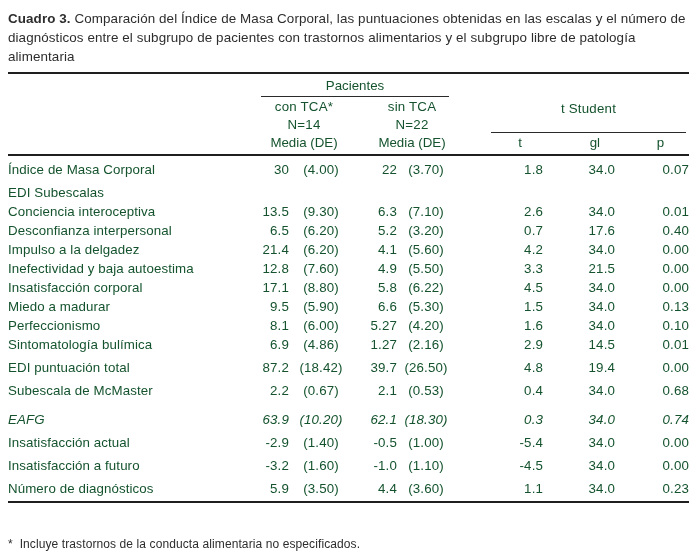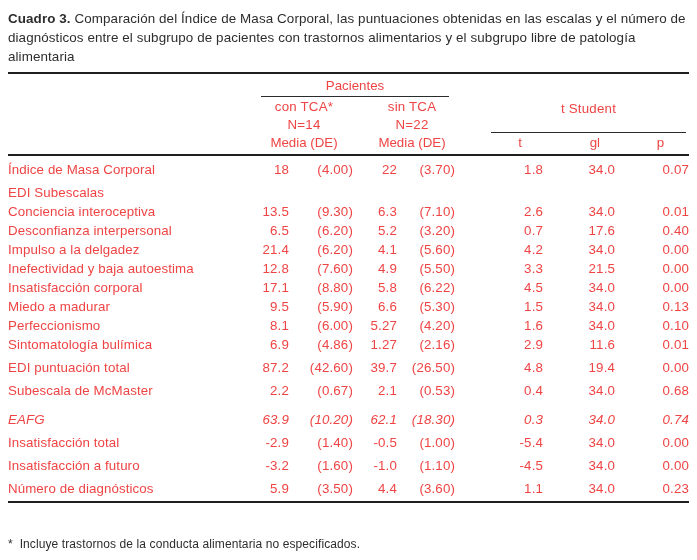--- a/index.html
+++ b/index.html
@@ -18,21 +18,21 @@
     margin: 0; width: 681px;
     font-size: 13.4px; line-height: 19px; letter-spacing: .1px;
   }
   .title .b { font-weight: bold; }
 
   
   table.cmp {
     width: 681px; margin-top: 6px;
     border-collapse: collapse; table-layout: fixed;
     border-top: 2.5px solid #1f1f1f;
-    font-size: 13.3px; color: #ef4444;
+    font-size: 13.3px; color: #14532d;
   }
   table.cmp td { padding: 0; vertical-align: bottom; font-weight: normal; }
 
   
   thead td { text-align: center; }
   tr.hrow-a td { padding-top: 4px; }
   .pac .u {
     display: block; margin: 0 6px; padding-bottom: 2px;
     border-bottom: 1.8px solid #2b2b2b;
     font-size: 13.3px; line-height: 16px;
@@ -55,21 +55,21 @@
   td.hp  { text-align: right !important; padding-right: 25px !important; }
 
   
   tbody td { line-height: 19px; letter-spacing: .15px; }
   tbody tr.main td { padding-top: 4px; }
   tbody tr.gap td { padding-top: 10px; font-style: italic; }
   tbody tr.last td { border-bottom: 2.5px solid #1f1f1f; padding-bottom: 3px; }
   td.lab { text-align: left; letter-spacing: .1px; }
   td.ind { padding-left: 21px; }
   td.mean { text-align: right; }
-  td.sd   { text-align: right; padding-left: 13px; }
+  td.sd   { text-align: center; padding-left: 13px; }
   td.tv   { text-align: right; padding-right: 13px; }
   td.glv  { text-align: right; padding-right: 9px; }
   td.pv   { text-align: right; padding-right: 1px; }
   td.pb   { font-weight: bold; }
 
   
   .footnotes {
     width: 681px; margin-top: 4px;
     font-size: 12px; line-height: 15px;
     white-space: pre-wrap; letter-spacing: .1px;
@@ -120,21 +120,21 @@
         <td colspan="2">Media (DE)</td>
         <td colspan="2" class="media2">Media (DE)</td>
         <td class="ht">t</td>
         <td class="hgl">gl</td>
         <td class="hp">p</td>
       </tr>
     </thead>
     <tbody>
         <tr class="main">
           <td class="lab">Índice de Masa Corporal</td>
-          <td class="mean">18</td>
+          <td class="mean">30</td>
           <td class="sd">(4.00)</td>
           <td class="mean">22</td>
           <td class="sd">(3.70)</td>
           <td class="tv">1.8</td>
           <td class="glv">34.0</td>
           <td class="pv">0.07</td>
         </tr>
         <tr class="main">
           <td class="lab">EDI Subescalas</td>
           <td class="mean"></td>
@@ -215,27 +215,27 @@
           <td class="glv">34.0</td>
           <td class="pv">0.10</td>
         </tr>
         <tr class="sub">
           <td class="lab ind">Sintomatología bulímica</td>
           <td class="mean">6.9</td>
           <td class="sd">(4.86)</td>
           <td class="mean">1.27</td>
           <td class="sd">(2.16)</td>
           <td class="tv">2.9</td>
-          <td class="glv">11.6</td>
+          <td class="glv">14.5</td>
           <td class="pv pb">0.01</td>
         </tr>
         <tr class="main">
           <td class="lab">EDI puntuación total</td>
           <td class="mean">87.2</td>
-          <td class="sd">(42.60)</td>
+          <td class="sd">(18.42)</td>
           <td class="mean">39.7</td>
           <td class="sd">(26.50)</td>
           <td class="tv">4.8</td>
           <td class="glv">19.4</td>
           <td class="pv pb">0.00</td>
         </tr>
         <tr class="main">
           <td class="lab">Subescala de McMaster</td>
           <td class="mean">2.2</td>
           <td class="sd">(0.67)</td>
@@ -249,21 +249,21 @@
           <td class="lab">EAFG</td>
           <td class="mean">63.9</td>
           <td class="sd">(10.20)</td>
           <td class="mean">62.1</td>
           <td class="sd">(18.30)</td>
           <td class="tv">0.3</td>
           <td class="glv">34.0</td>
           <td class="pv">0.74</td>
         </tr>
         <tr class="main">
-          <td class="lab">Insatisfacción total</td>
+          <td class="lab">Insatisfacción actual</td>
           <td class="mean">-2.9</td>
           <td class="sd">(1.40)</td>
           <td class="mean">-0.5</td>
           <td class="sd">(1.00)</td>
           <td class="tv">-5.4</td>
           <td class="glv">34.0</td>
           <td class="pv pb">0.00</td>
         </tr>
         <tr class="main">
           <td class="lab">Insatisfacción a futuro</td>

